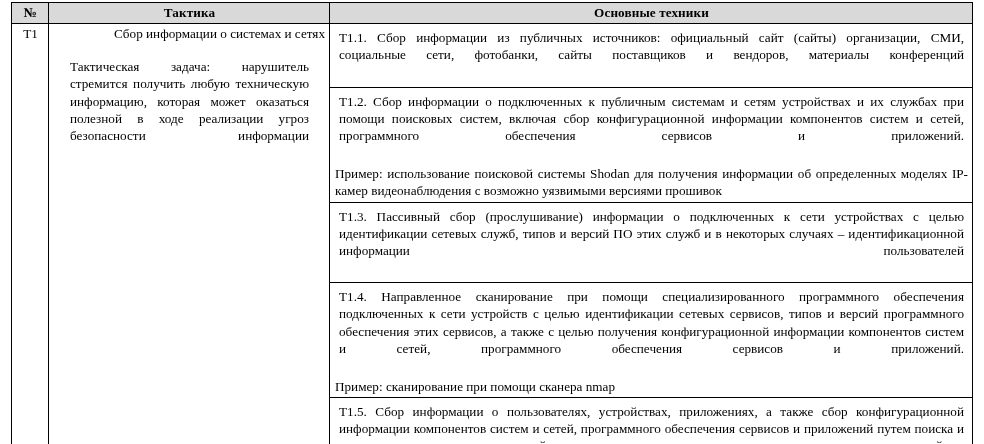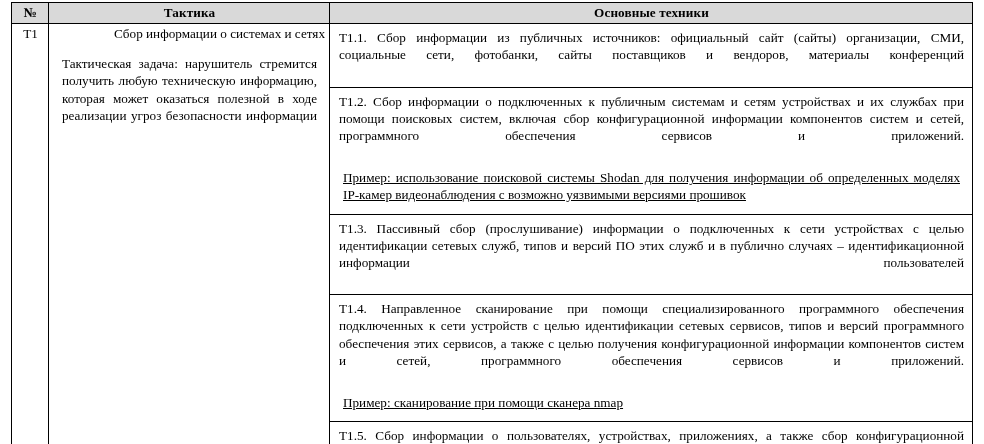--- a/index.html
+++ b/index.html
@@ -80,36 +80,35 @@
     padding-right: 7px;
     hyphens: none;
   }
 
   .tactic-title {
     margin: 0 0 13px 0;
     text-align: right;
   }
 
   .tactic-desc {
-    margin: 8px;
+    margin: 16px;
     text-align: justify;
     text-justify: inter-word;
   }
 
   .tech-body {
     margin: 4px;
     text-align: justify;
     text-justify: inter-word;
   }
 
   .tech-example {
-    margin: 8px;
+    margin: 0;
     text-align: justify;
     text-justify: inter-word;
-    text-decoration: underline;
   }
 
   
   .tech-body::after,
   .tactic-desc::after {
     content: "";
     display: inline-block;
     width: 100%;
   }
 </style>
@@ -150,21 +149,21 @@
 
       <tr>
         <td class="cell-tech">
           <p class="tech-body">T1.2. Сбор информации о подключенных к публичным системам и сетям устройствах и их службах при помощи поисковых систем, включая сбор конфигурационной информации компонентов систем и сетей, программного обеспечения сервисов и приложений.</p>
           <p class="tech-example">Пример: использование поисковой системы Shodan для получения информации об определенных моделях IP-камер видеонаблюдения с возможно уязвимыми версиями прошивок</p>
         </td>
       </tr>
 
       <tr>
         <td class="cell-tech">
-          <p class="tech-body">T1.3. Пассивный сбор (прослушивание) информации о подключенных к сети устройствах с целью идентификации сетевых служб, типов и версий ПО этих служб и в публично случаях – идентификационной информации пользователей</p>
+          <p class="tech-body">T1.3. Пассивный сбор (прослушивание) информации о подключенных к сети устройствах с целью идентификации сетевых служб, типов и версий ПО этих служб и в некоторых случаях – идентификационной информации пользователей</p>
         </td>
       </tr>
 
       <tr>
         <td class="cell-tech">
           <p class="tech-body">T1.4. Направленное сканирование при помощи специализированного программного обеспечения подключенных к сети устройств с целью идентификации сетевых сервисов, типов и версий программного обеспечения этих сервисов, а также с целью получения конфигурационной информации компонентов систем и сетей, программного обеспечения сервисов и приложений.</p>
           <p class="tech-example">Пример: сканирование при помощи сканера nmap</p>
         </td>
       </tr>
 

